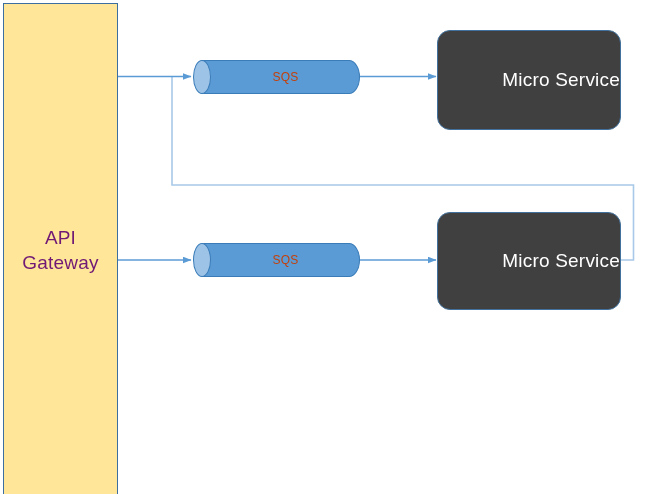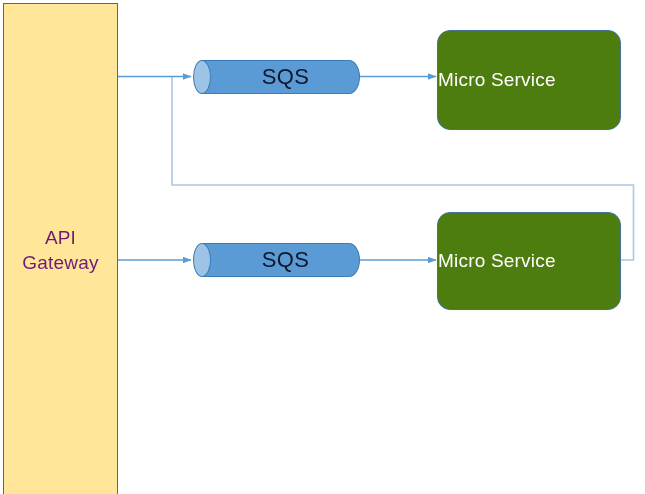--- a/index.html
+++ b/index.html
@@ -65,34 +65,34 @@
   }
   .cyl-label {
     position: absolute;
     left: 18px;
     right: 0;
     top: 0;
     bottom: 0;
     display: flex;
     align-items: center;
     justify-content: center;
-    color: #0f172a;
-    font-size: 22px;
+    color: #c2410c;
+    font-size: 12px;
     letter-spacing: .3px;
   }
   
   .service {
     position: absolute;
     box-sizing: border-box;
-    background: #4d7c0f;
+    background: #404040;
     border: 1.6px solid #41719c;
     border-radius: 13px;
     display: flex;
     align-items: center;
-    justify-content: flex-start;
+    justify-content: flex-end;
   }
   .service-label {
     color: #ffffff;
     font-size: 19px;
     letter-spacing: .2px;
   }
   
   .wires {
     position: absolute;
     left: 0;

